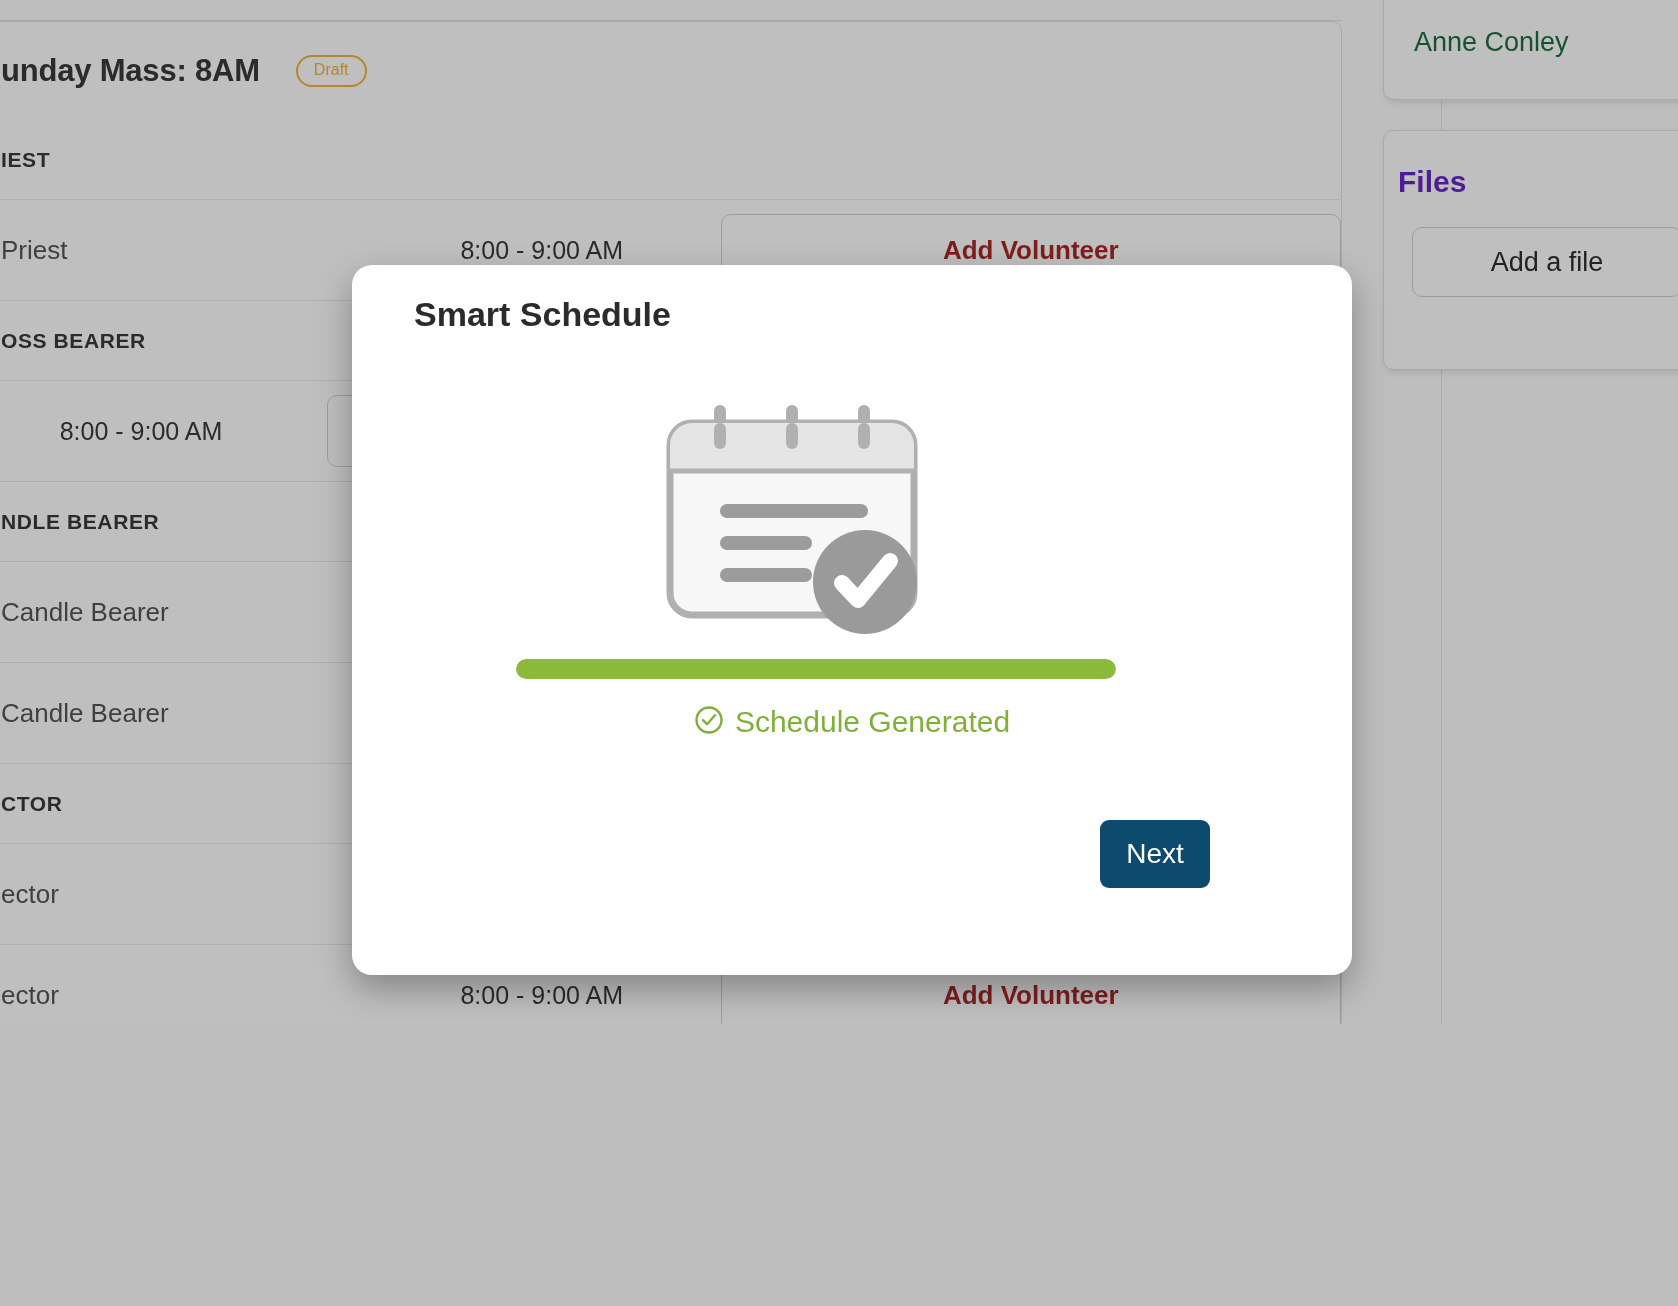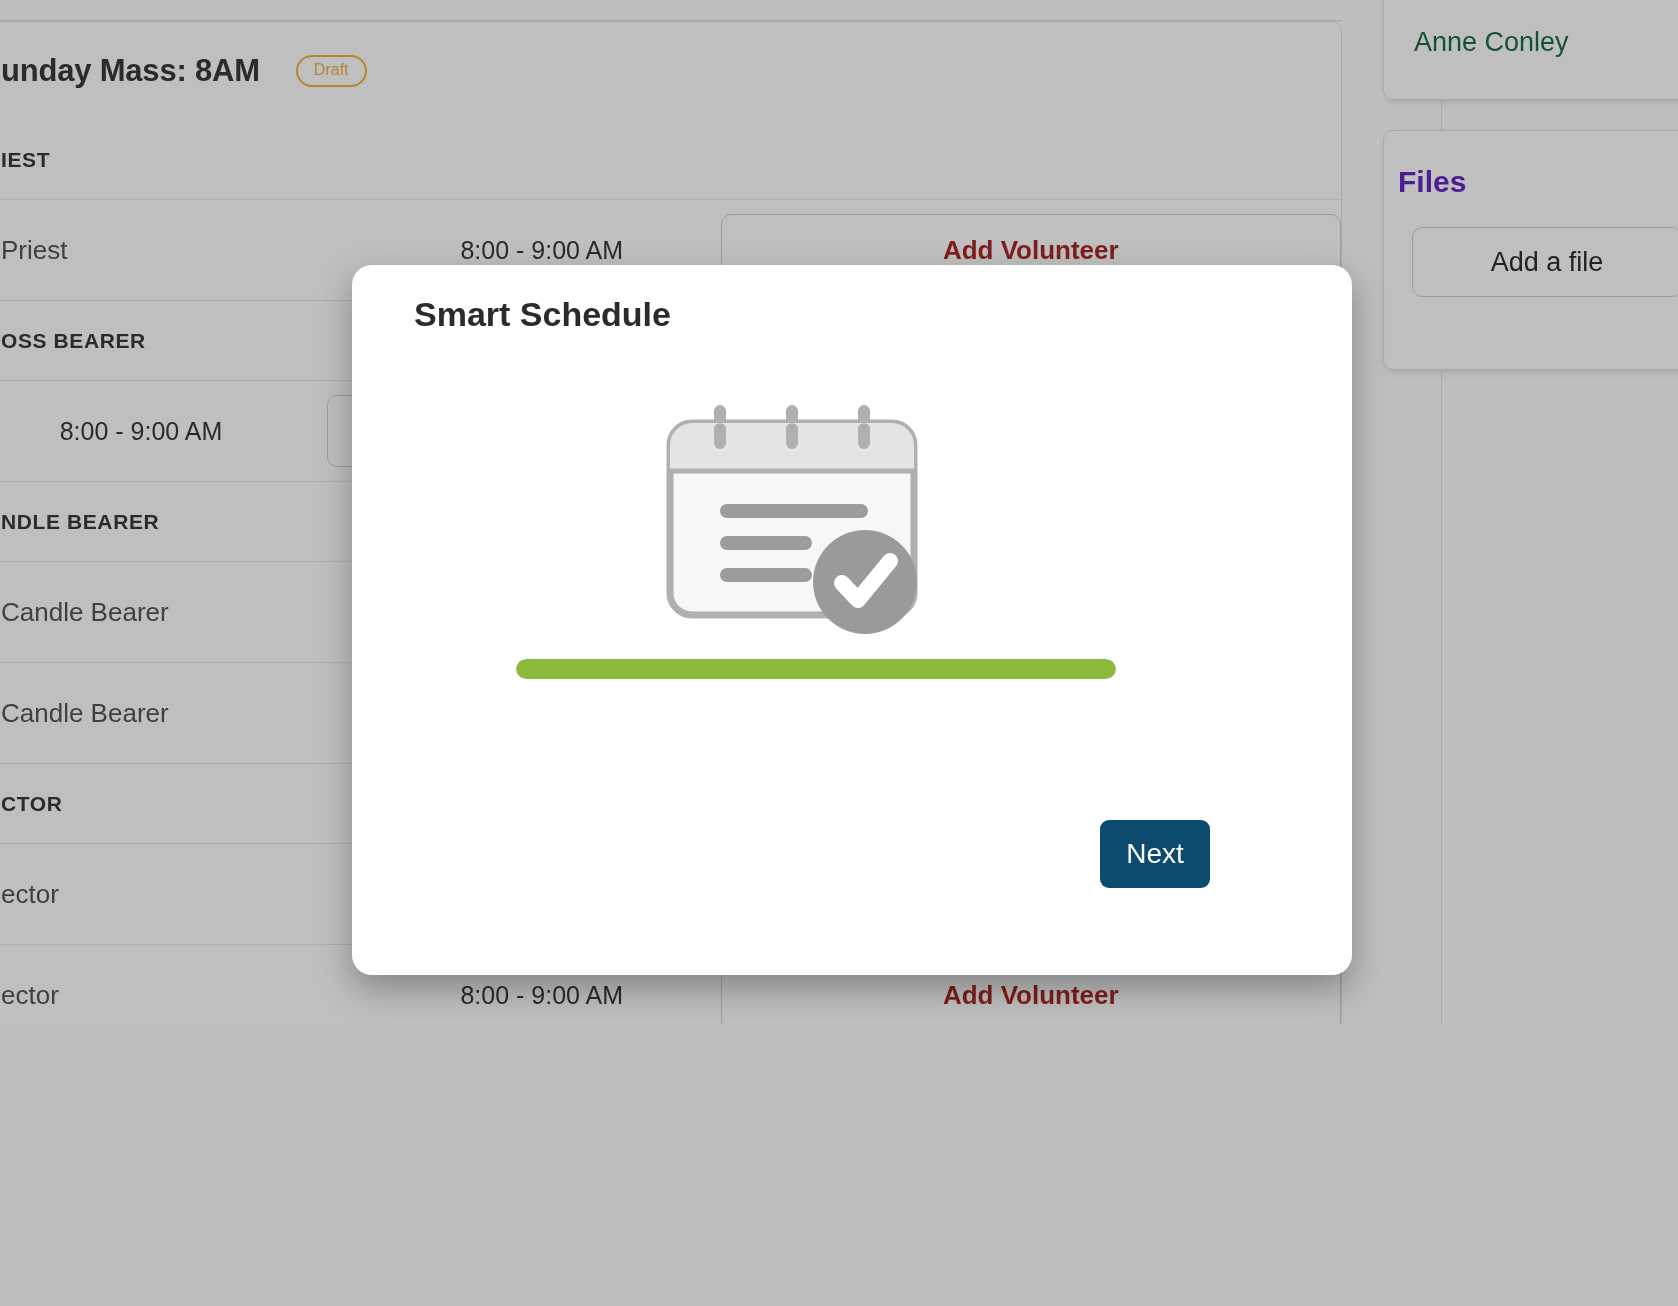--- a/index.html
+++ b/index.html
@@ -315,17 +315,26 @@
 
         <circle cx="203" cy="177" r="52" fill="#9a9a9a"></circle>
         <path d="M180 178 l16 17 l32 -39" fill="none" stroke="#ffffff" stroke-width="16" stroke-linecap="round" stroke-linejoin="round"></path>
       </svg>
     </div>
 
     <div class="progress-track">
       <div class="progress-fill" style="width:100%"></div>
     </div>
 
+    <div class="status-line">
+      <span>
+        <svg width="30" height="30" viewBox="0 0 30 30" xmlns="http://www.w3.org/2000/svg">
+          <circle cx="15" cy="15" r="12.5" fill="none" stroke="#7fb03a" stroke-width="2.4"></circle>
+          <path d="M9 15.2 l4 4 l8 -9" fill="none" stroke="#7fb03a" stroke-width="2.4" stroke-linecap="round" stroke-linejoin="round"></path>
+        </svg>
+      </span>
+      <span class="status-text">Schedule Generated</span>
+    </div>
 
     <button class="next-btn">Next</button>
   </div>
 
 </div>
 
 </body></html>

